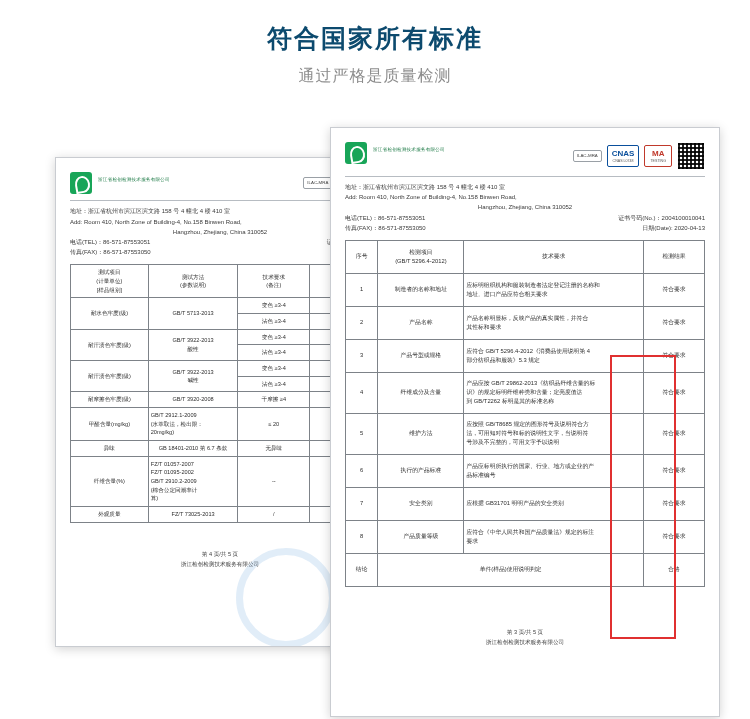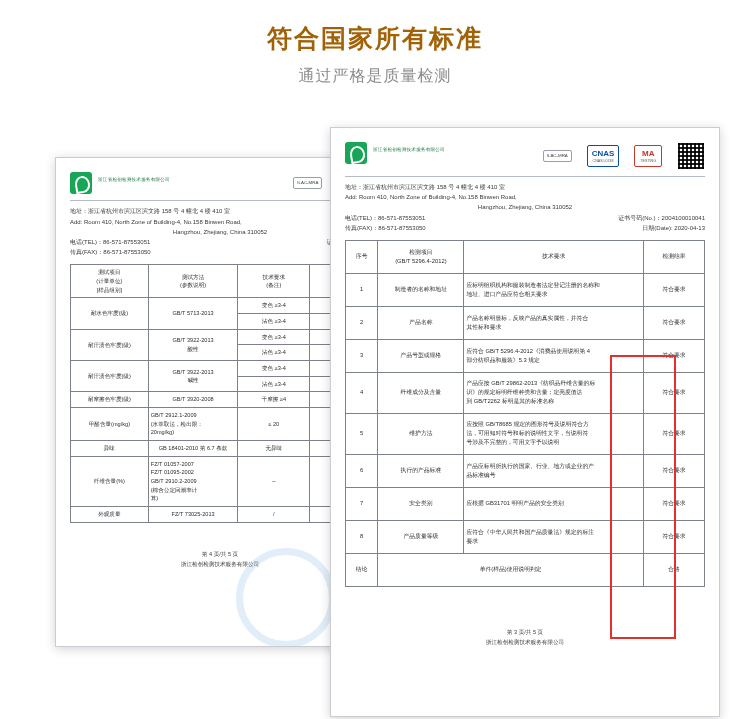--- a/index.html
+++ b/index.html
@@ -15,21 +15,21 @@
     overflow: hidden;
     position: relative;
   }
   .page-header {
     text-align: center;
     padding-top: 22px;
   }
   .page-title {
     font-size: 25px;
     font-weight: bold;
-    color: #a16207;
+    color: #0c4a6e;
     letter-spacing: 2px;
   }
   .page-subtitle {
     margin-top: 11px;
     font-size: 16px;
     color: #8c8c8c;
     letter-spacing: 1px;
   }
 
   .docs-area {
@@ -94,21 +94,21 @@
     color: #1d7a46;
     line-height: 1.5;
     padding-top: 5px;
     letter-spacing: .2px;
     white-space: nowrap;
   }
   .lh-right {
     margin-left: auto;
     display: flex;
     align-items: center;
-    gap: 15px;
+    gap: 5px;
   }
   .badge {
     border: 1px solid #9aa0a6;
     border-radius: 2px;
     font-size: 4.4px;
     line-height: 1.25;
     color: #444;
     padding: 2px 3px;
     text-align: center;
     white-space: nowrap;

